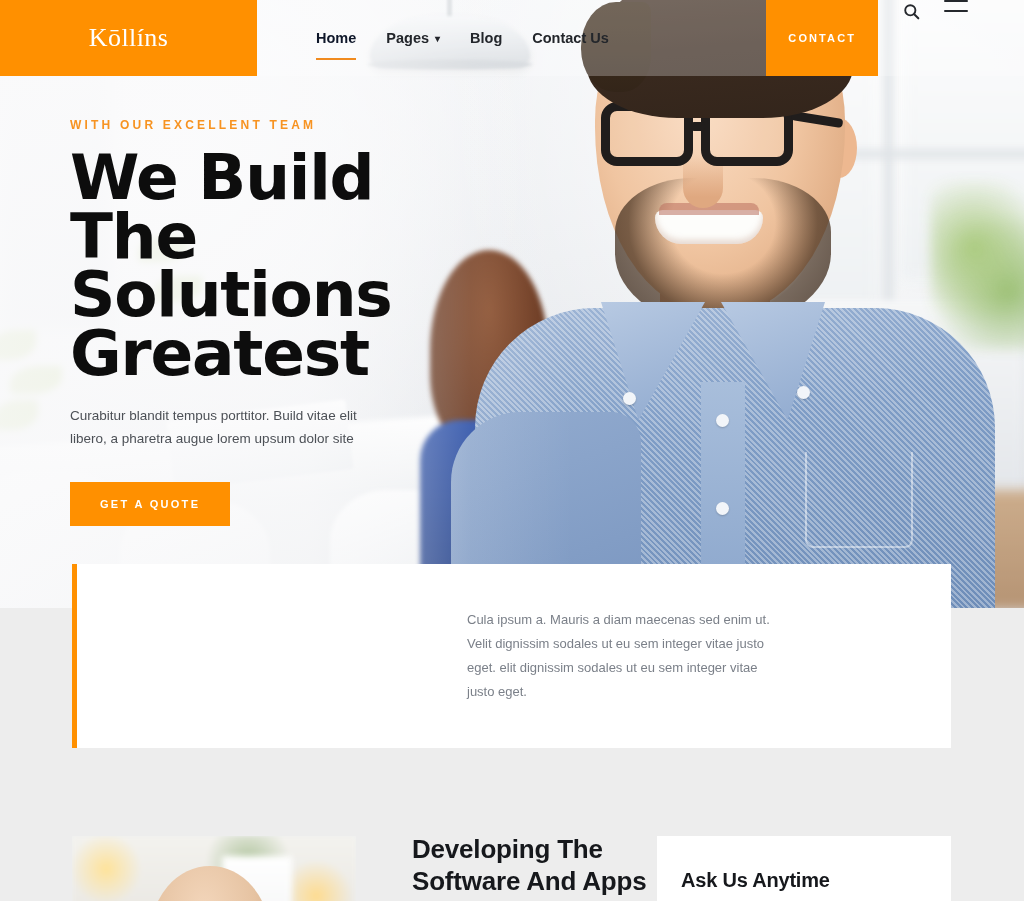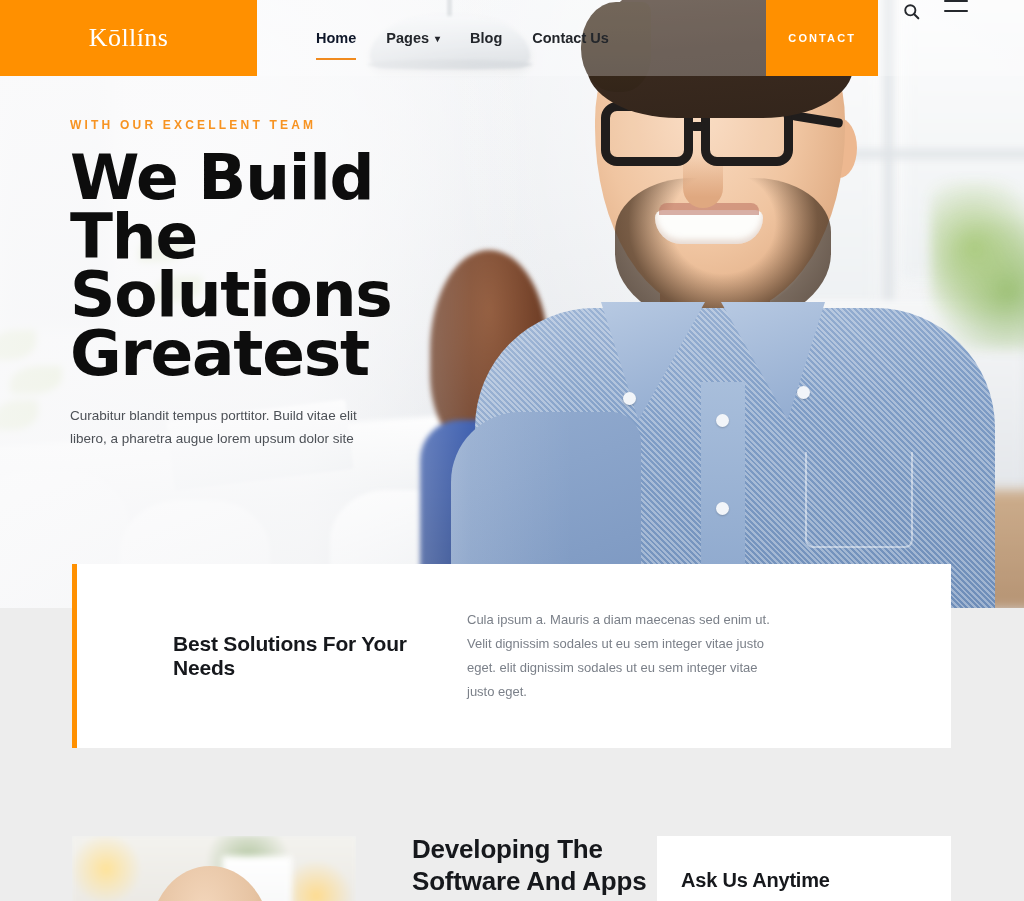--- a/index.html
+++ b/index.html
@@ -407,25 +407,25 @@
 
   <div class="hero-copy">
     <div class="eyebrow">WITH OUR EXCELLENT TEAM</div>
     <h1 class="headline">
       <div>We Build</div>
       <div>The</div>
       <div>Solutions</div>
       <div>Greatest</div>
     </h1>
     <p class="hero-sub">Curabitur blandit tempus porttitor. Build vitae elit libero, a pharetra augue lorem upsum dolor site</p>
+    <button class="btn-quote">GET A QUOTE</button>
   </div>
 
   <div class="info-card">
     <div class="info-left">
-      <div class="info-title">Best Solutions For Your Needs</div>
     </div>
     <div class="info-right">Cula ipsum a. Mauris a diam maecenas sed enim ut. Velit dignissim sodales ut eu sem integer vitae justo eget. elit dignissim sodales ut eu sem integer vitae justo eget.</div>
   </div>
 
   <div class="lower">
     <div class="photo-card">
       <div class="cafe-bg"></div>
       <div class="cafe-win"></div>
       <div class="bald-head"></div>
 

